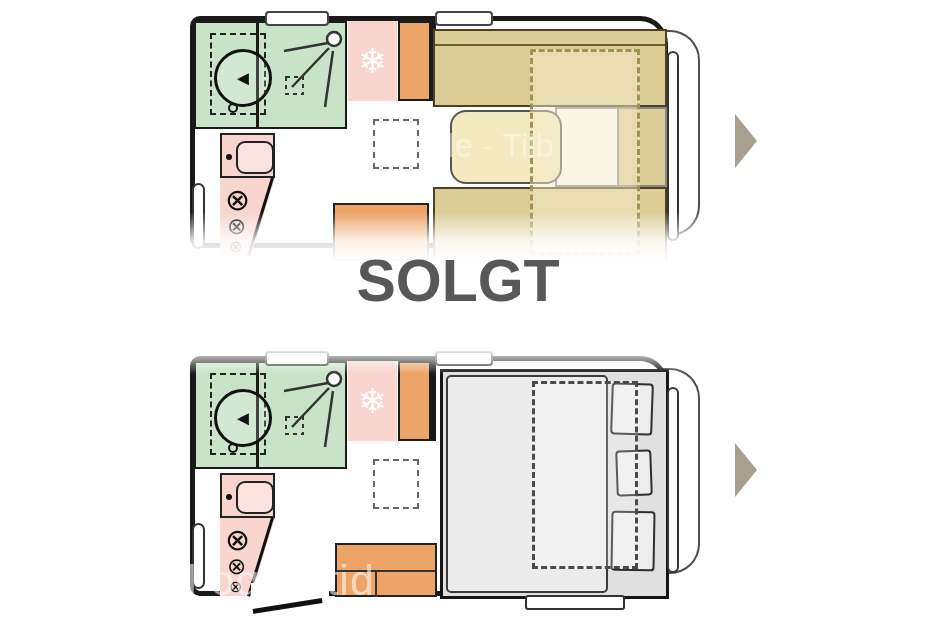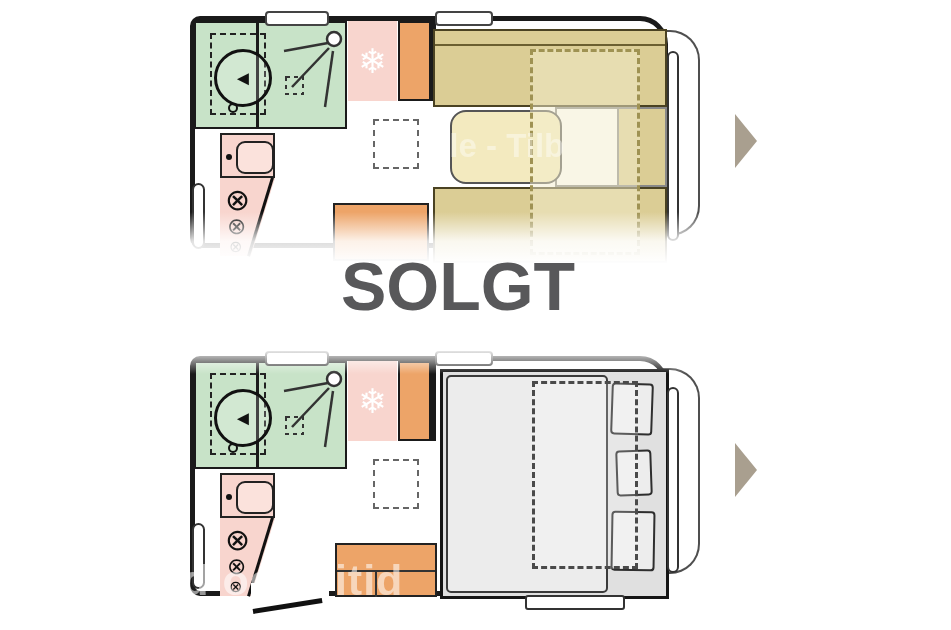--- a/index.html
+++ b/index.html
@@ -93,23 +93,23 @@
   .door-gap{left:56px;top:222px;width:78px;height:16px;background:#fff;z-index:8;}
   .door-line{left:58px;top:248px;width:70px;height:0;border-top:5px solid #111;
              transform:rotate(-9deg);transform-origin:left center;z-index:9;}
   .step{left:330px;top:234px;width:100px;height:15px;background:#fff;border:2px solid #333;
         border-radius:3px;z-index:8;}
 
   
   .band{left:0;top:212px;width:951px;height:162px;z-index:20;
         background:linear-gradient(180deg,rgba(255,255,255,0) 0%,rgba(255,255,255,0.85) 18%,
                    #fff 32%,#fff 72%,rgba(255,255,255,0.85) 86%,rgba(255,255,255,0) 100%);}
-  .solgt{left:0;top:252px;width:916px;text-align:center;font-weight:bold;font-size:68px;
+  .solgt{left:0;top:252px;width:916px;text-align:center;font-weight:bold;font-size:59px;
          line-height:1;color:var(--solgt-gray);z-index:21;}
-  .wm{font-weight:bold;white-space:nowrap;pointer-events:none;}
+  .wm{font-weight:normal;white-space:nowrap;pointer-events:none;}
   .wm-top{left:420px;top:127px;font-size:33px;color:rgba(255,255,255,0.42);z-index:15;}
   .wm-bottom{left:96px;top:556px;font-size:43px;letter-spacing:1px;
              color:rgba(255,255,255,0.55);z-index:30;}
 
   
   .arrow{width:22px;height:54px;background:var(--arrow-taupe);
          clip-path:polygon(0 0,100% 50%,0 100%);cursor:pointer;z-index:25;}
   .a1{left:735px;top:114px;} .a2{left:735px;top:443px;}
 </style>
 </head>

